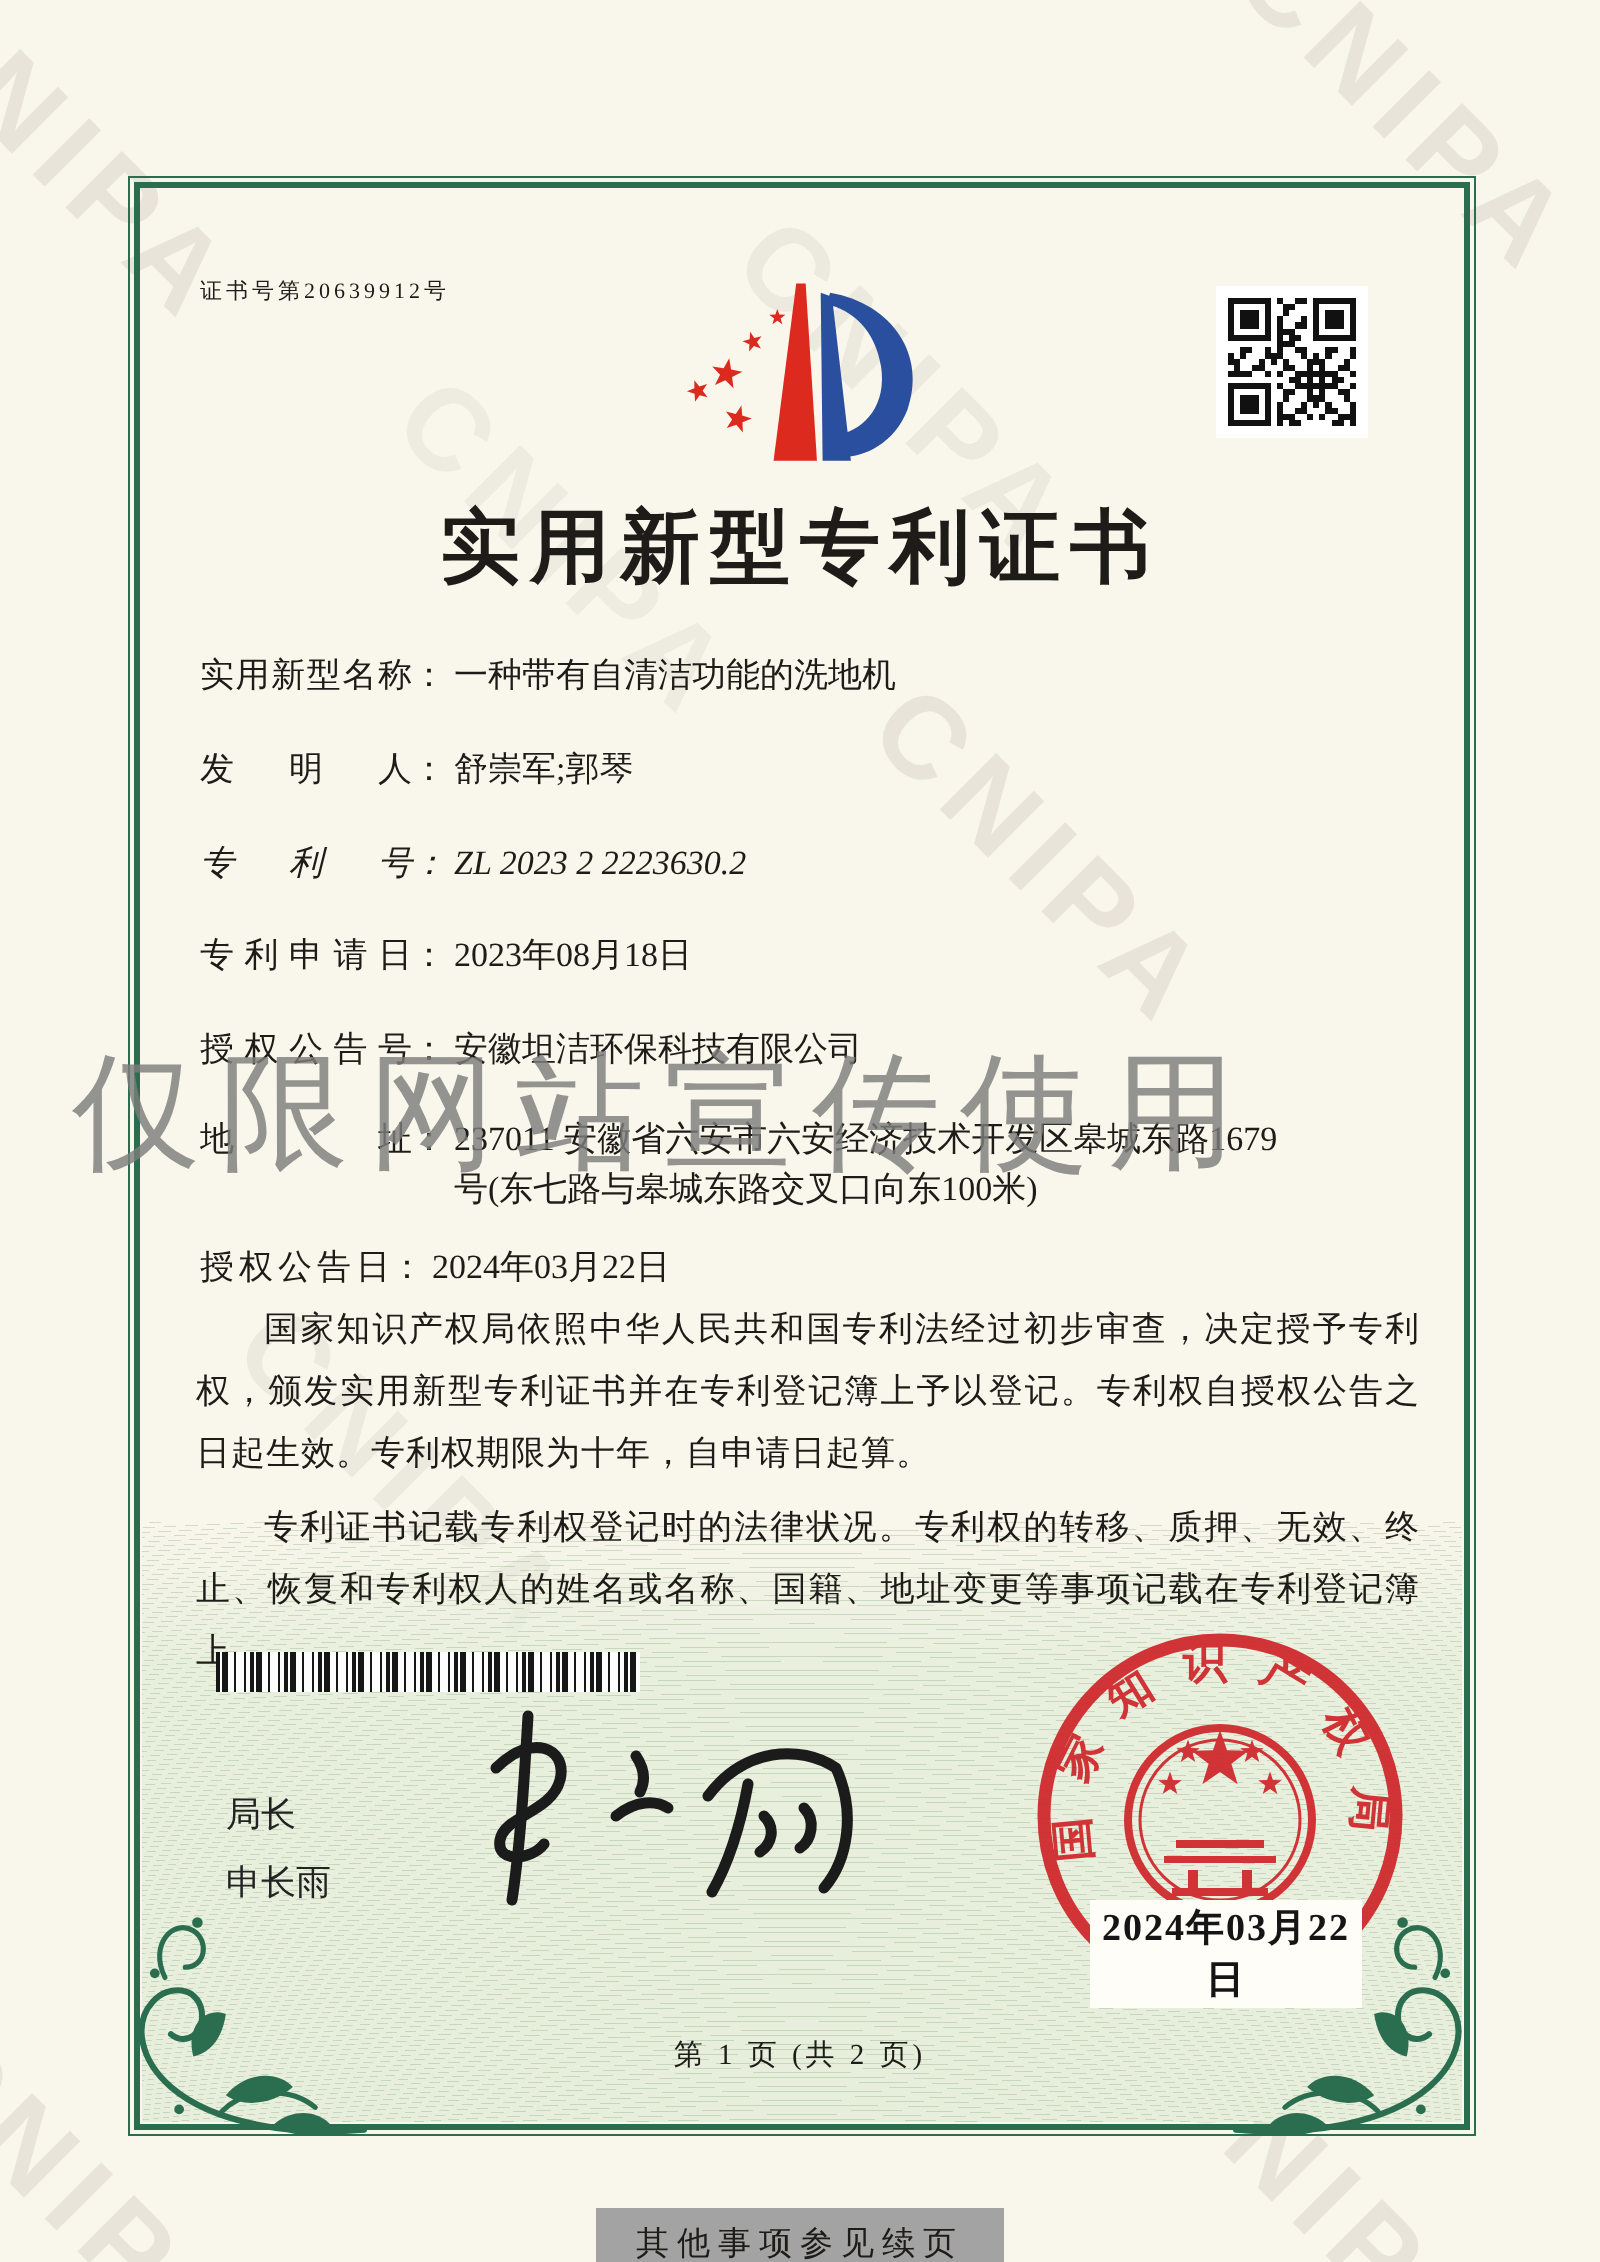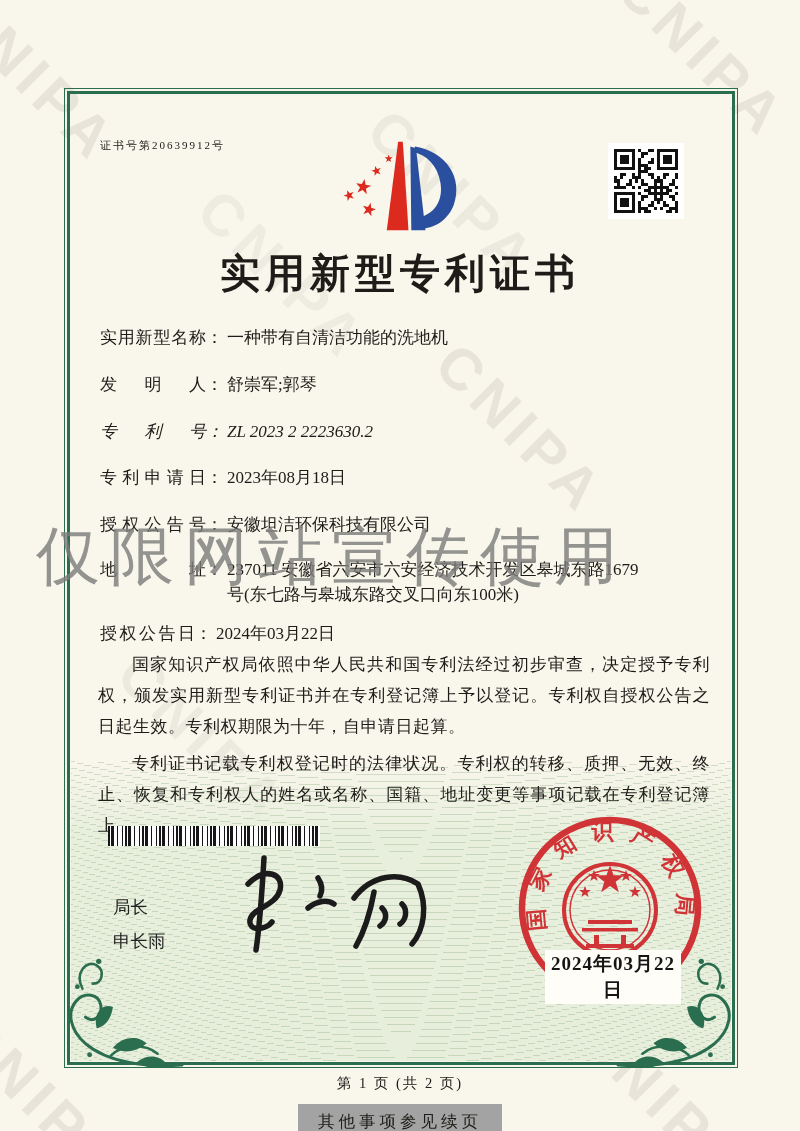--- a/index.html
+++ b/index.html
@@ -84,21 +84,21 @@
 
   
   .seal{position:absolute;left:510px;top:808px;width:200px;height:200px;z-index:4;opacity:.93;}
   .seal-date{
     position:absolute;left:545px;top:950px;width:132px;text-align:center;z-index:5;
     background:#fffdf8;font-size:19px;font-weight:700;letter-spacing:1px;color:#151515;
     padding:1px 2px;
   }
   
   .page-num{
-    position:absolute;left:64px;top:1074px;width:672px;text-align:center;
+    position:absolute;left:64px;top:1018px;width:672px;text-align:center;
     font-size:14.5px;letter-spacing:2px;z-index:3;
   }
   .continuation{
     position:absolute;left:0;top:1072px;width:100%;text-align:center;z-index:3;
   }
   .continuation span{
     display:inline-block;background:#a3a3a3;padding:7px 20px;
     font-size:16.5px;letter-spacing:4px;margin-top:32px;
   }
   

